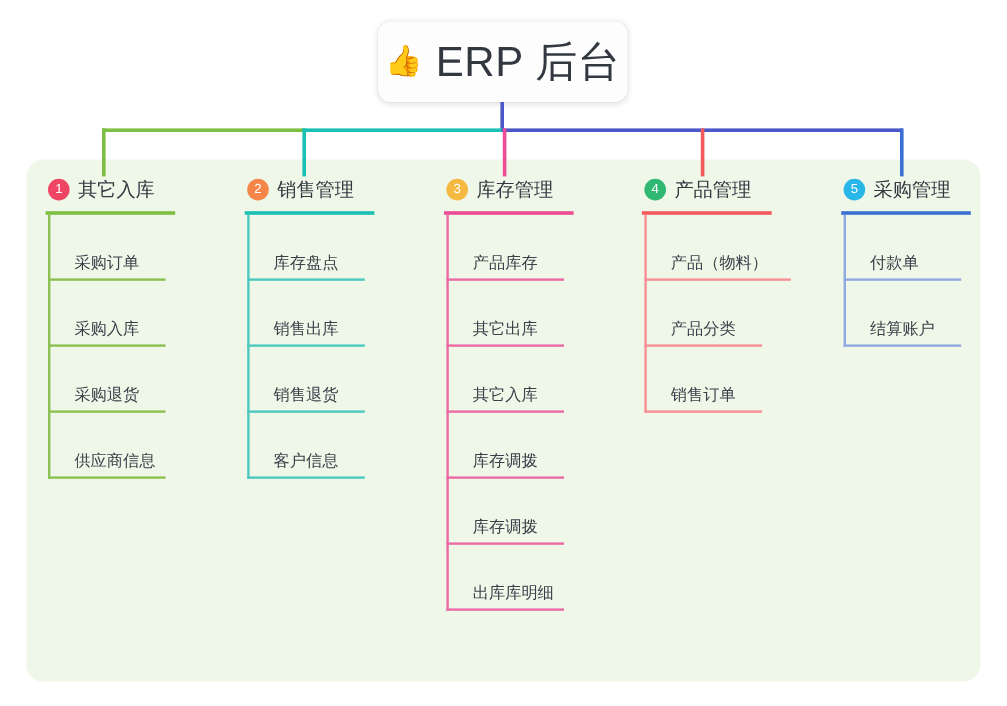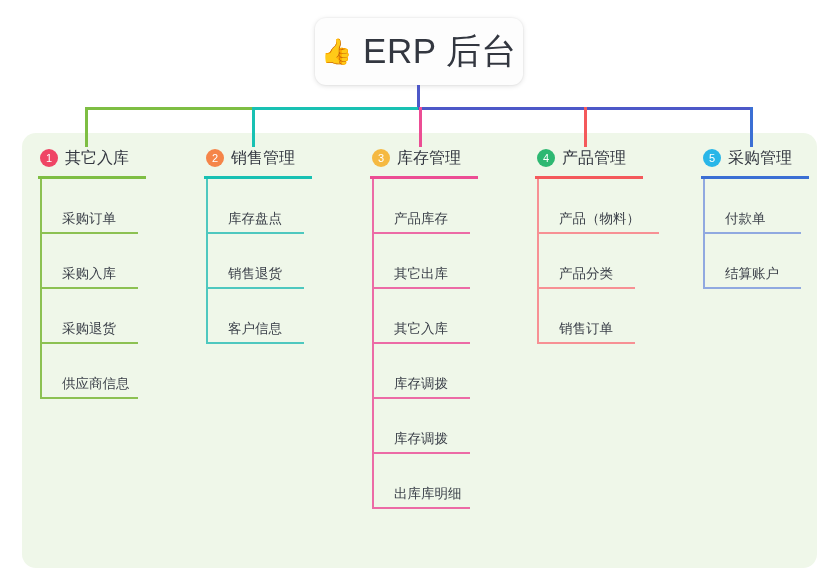--- a/index.html
+++ b/index.html
@@ -234,20 +234,24 @@
           <span class="col-title">销售管理</span>
         </div>
         <div class="col-rule" style="background: rgb(24, 193, 179);"></div>
         <div class="leaf-list">
           <div class="spine" style="background: rgb(78, 200, 191);"></div>
           <div class="leaf">
             <span class="leaf-label">库存盘点</span>
             <div class="leaf-rule" style="background: rgb(78, 200, 191);"></div>
           </div>
           <div class="leaf">
+            <span class="leaf-label">销售出库</span>
+            <div class="leaf-rule" style="background: rgb(78, 200, 191);"></div>
+          </div>
+          <div class="leaf">
             <span class="leaf-label">销售退货</span>
             <div class="leaf-rule" style="background: rgb(78, 200, 191);"></div>
           </div>
           <div class="leaf">
             <span class="leaf-label">客户信息</span>
             <div class="leaf-rule" style="background: rgb(78, 200, 191);"></div>
           </div>
         </div>
       </div>
       <div class="column col-3">

